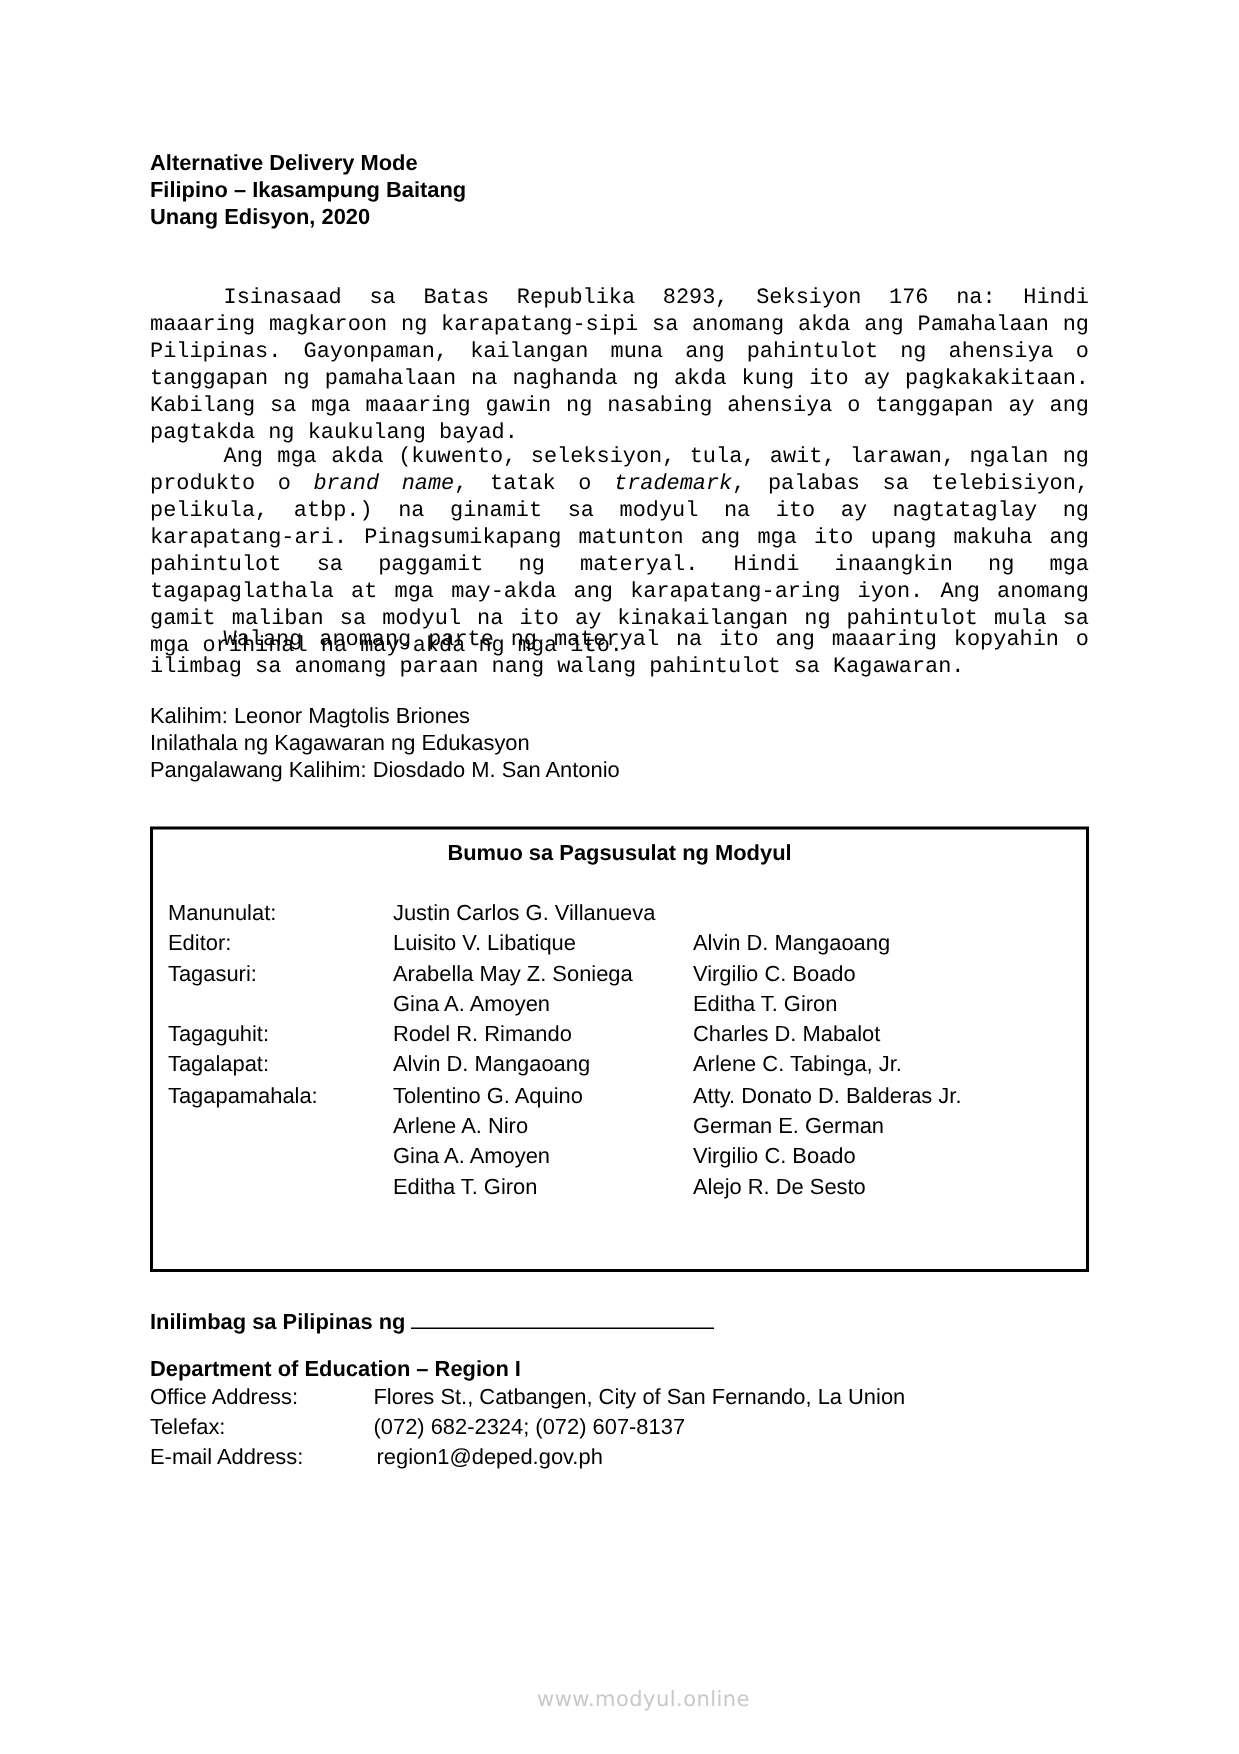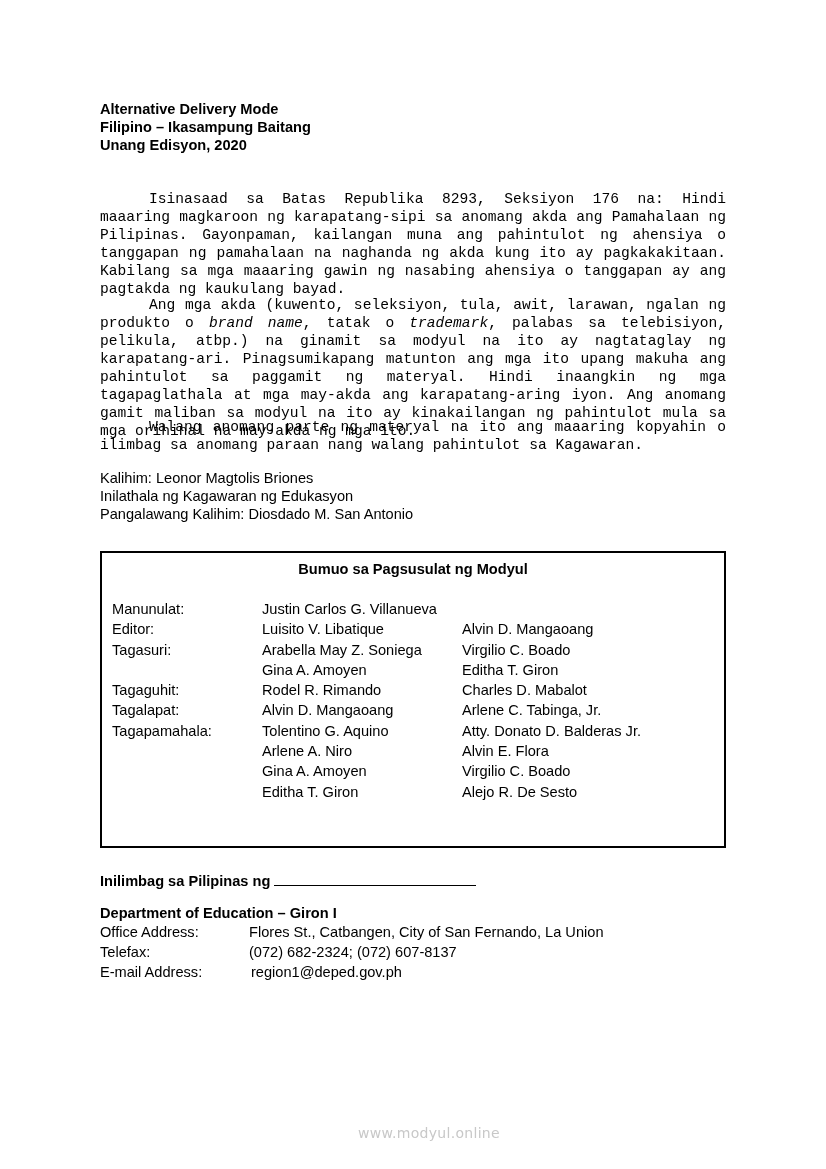--- a/index.html
+++ b/index.html
@@ -89,39 +89,39 @@
           <span class="n2">Arlene C. Tabinga, Jr.</span>
         </div>
       <div class="crow">
           <span class="role">Tagapamahala:</span>
           <span class="n1">Tolentino G. Aquino</span>
           <span class="n2">Atty. Donato D. Balderas Jr.</span>
         </div>
       <div class="crow">
           <span class="role"></span>
           <span class="n1">Arlene A. Niro</span>
-          <span class="n2">Alvin E. Flora</span>
+          <span class="n2">German E. German</span>
         </div>
       <div class="crow">
           <span class="role"></span>
           <span class="n1">Gina A. Amoyen</span>
           <span class="n2">Virgilio C. Boado</span>
         </div>
       <div class="crow">
           <span class="role"></span>
           <span class="n1">Editha T. Giron</span>
           <span class="n2">Alejo R. De Sesto</span>
         </div>
     </div>
   </div>
 
   <div class="printed"><span>Inilimbag sa Pilipinas ng</span><span class="blank"></span></div>
 
   <div class="deped">
-    <div class="title">Department of Education – Giron I</div>
+    <div class="title">Department of Education – Region I</div>
     <div class="drow">
         <span class="lbl">Office Address:</span>
         <span class="val">Flores St., Catbangen, City of San Fernando, La Union</span>
       </div>
     <div class="drow">
         <span class="lbl">Telefax:</span>
         <span class="val">(072) 682-2324; (072) 607-8137</span>
       </div>
     <div class="drow">
         <span class="lbl">E-mail Address:</span>

